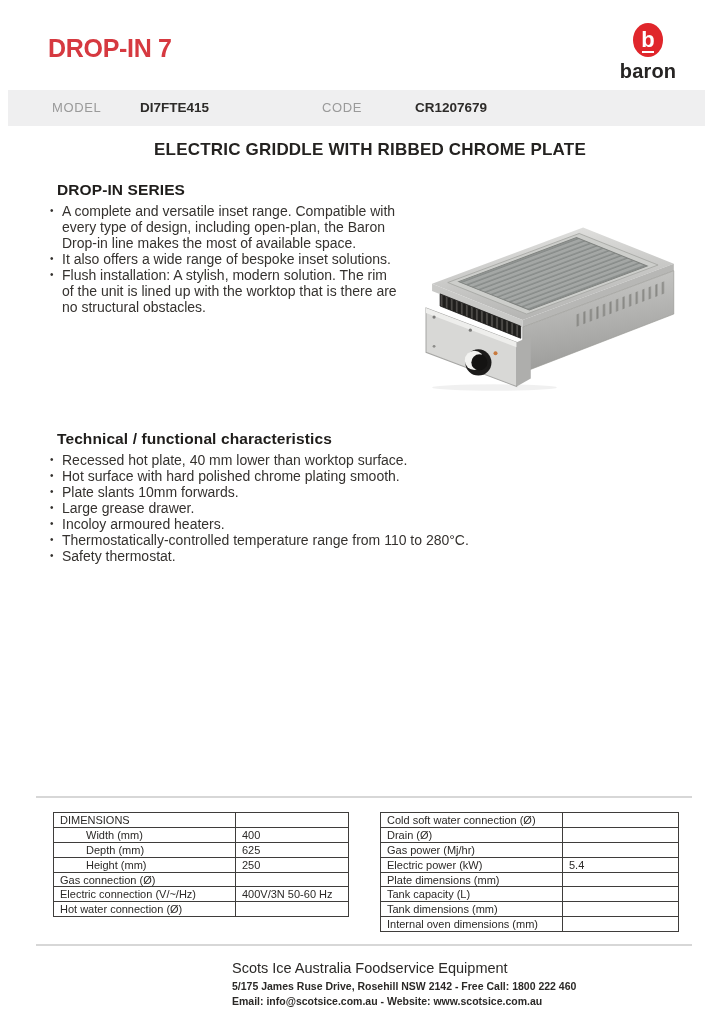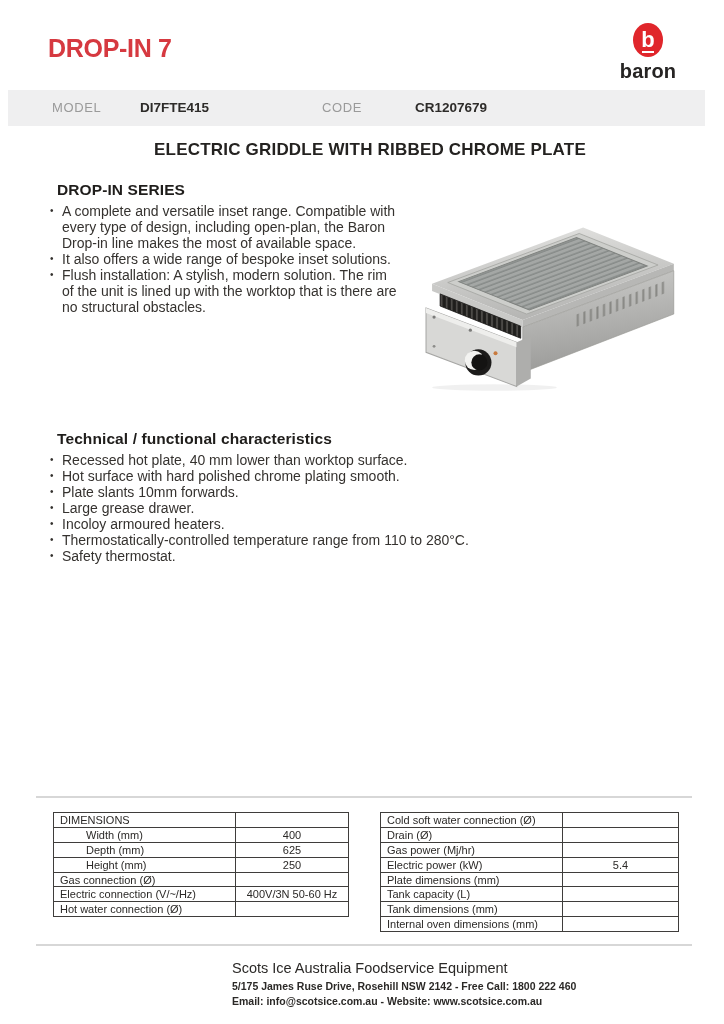--- a/index.html
+++ b/index.html
@@ -47,21 +47,21 @@
   .rule-tables{top:796px;} .rule-footer{top:944px;}
 
   
   .spec-table{position:absolute;top:812px;border-collapse:collapse;table-layout:fixed;}
   .spec-table-left{left:53px;width:295px;}
   .spec-table-right{left:380px;width:298px;}
   .spec-table td{border:1px solid #3f3d3b;height:13.9px;font-size:11px;color:#2b2927;
                  padding:0 6px;white-space:nowrap;overflow:hidden;}
   .spec-table td.lbl{text-align:left;}
   .spec-table td.lbl.indent{padding-left:32px;}
-  .spec-table td.val{text-align:center;}
+  .spec-table td.val{}
 
   
   .footer-badge{position:absolute;left:52px;top:966px;width:166px;height:33px;
                 background:var(--footer-blue,#1b66ae);border-radius:5px;color:#fff;text-align:center;}
   .footer-badge .l1{margin-top:4px;font-size:14px;font-weight:700;letter-spacing:0.2px;line-height:15px;}
   .footer-badge .l2{font-size:8px;letter-spacing:2px;line-height:10px;font-weight:400;}
   .footer-company{position:absolute;left:232px;top:960px;font-size:14.5px;color:#2b2927;}
   .footer-address{position:absolute;left:232px;top:980px;font-size:10.5px;font-weight:700;color:#2b2927;}
   .footer-contact{position:absolute;left:232px;top:995px;font-size:10.5px;font-weight:700;color:#2b2927;}
 </style>

